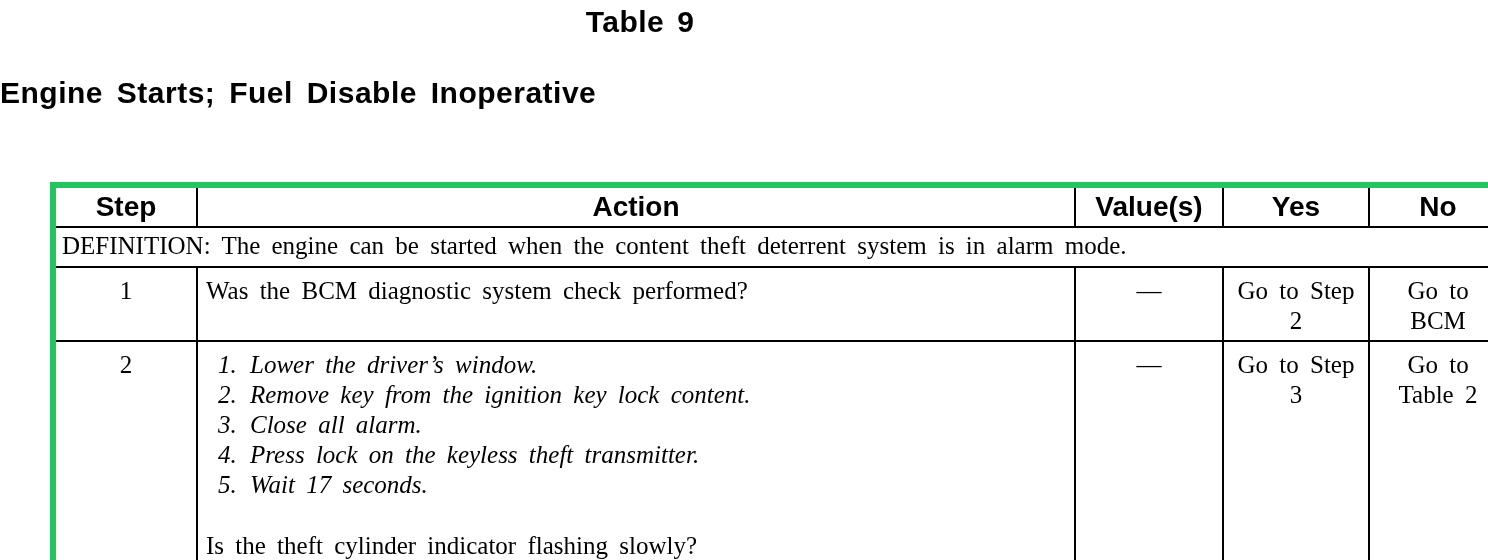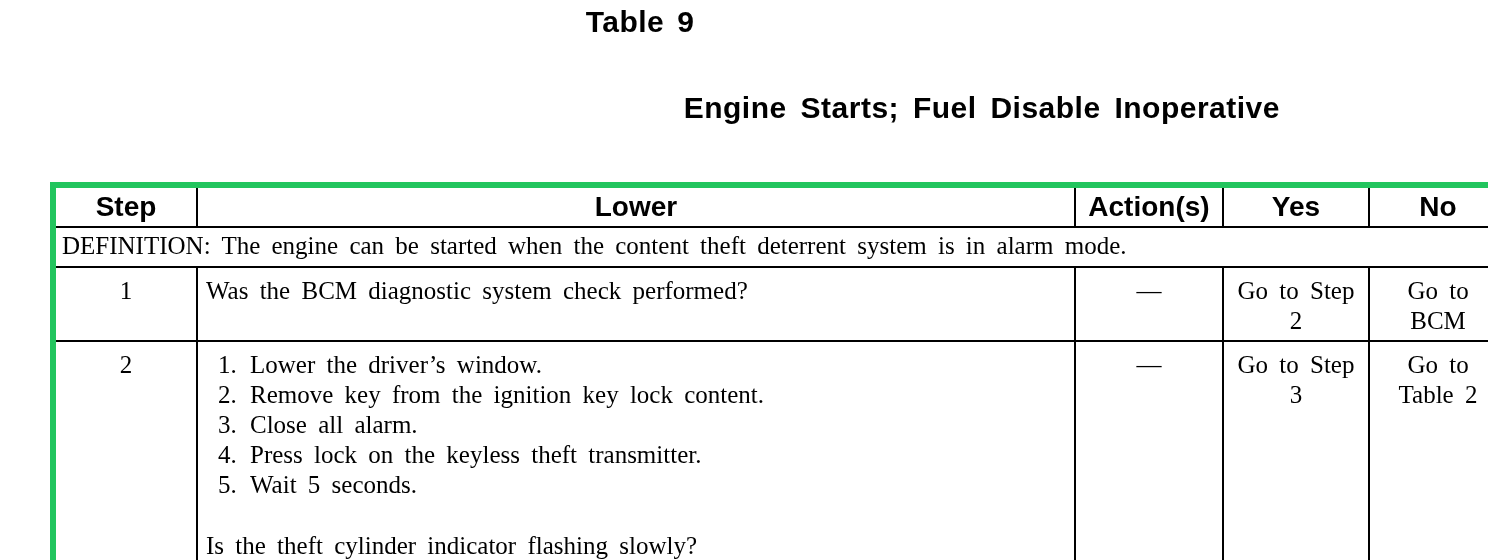--- a/index.html
+++ b/index.html
@@ -23,22 +23,22 @@
     font-size: 30px;
     text-align: center;
     padding-top: 5px;
     letter-spacing: 0.5px;
     word-spacing: 4px;
   }
   .doc-subtitle {
     font-family: "Liberation Sans", sans-serif;
     font-weight: bold;
     font-size: 30px;
-    text-align: right;
-    margin-top: 52px;
+    text-align: left;
+    margin-top: 37px;
     letter-spacing: 0.5px;
     word-spacing: 5px;
   }
   table.diag {
     position: absolute;
     left: 14px;
     top: 182px;
     width: 1456px;
     border-collapse: collapse;
     table-layout: fixed;
@@ -83,20 +83,21 @@
     text-align: center;
     padding-top: 8px;
     white-space: pre-line;
   }
   ol.action-list {
     margin: 0;
     padding-left: 42px;
   }
   ol.action-list li {
     padding-left: 2px;
+    font-style: italic;
   }
   .action-question {
     margin-top: 31px;
   }
 </style>
 </head>
 <body>
 
 <div class="page">
   <div class="doc-title">Table 9</div>
@@ -106,22 +107,22 @@
     <colgroup>
       <col style="width:144px">
       <col style="width:878px">
       <col style="width:148px">
       <col style="width:146px">
       <col style="width:140px">
     </colgroup>
     <thead>
       <tr>
         <th>Step</th>
-        <th>Lower</th>
-        <th>Action(s)</th>
+        <th>Action</th>
+        <th>Value(s)</th>
         <th>Yes</th>
         <th>No</th>
       </tr>
     </thead>
     <tbody>
       <tr>
         <td colspan="5" class="definition">DEFINITION: The engine can be started when the content theft deterrent system is in alarm mode.</td>
       </tr>
       <tr class="row-1">
         <td class="step-cell">1</td>
@@ -135,21 +136,21 @@
 BCM</td>
       </tr>
       <tr class="row-2">
         <td class="step-cell">2</td>
         <td class="action-cell">
           <ol class="action-list">
               <li>Lower the driver’s window.</li>
               <li>Remove key from the ignition key lock content.</li>
               <li>Close all alarm.</li>
               <li>Press lock on the keyless theft transmitter.</li>
-              <li>Wait 5 seconds.</li>
+              <li>Wait 17 seconds.</li>
             </ol>
           <div class="action-question">Is the theft cylinder indicator flashing slowly?</div>
         </td>
         <td class="value-cell">—</td>
         <td class="yes-cell">Go to Step
 3</td>
         <td class="no-cell">Go to
 Table 2</td>
       </tr>
     </tbody>

